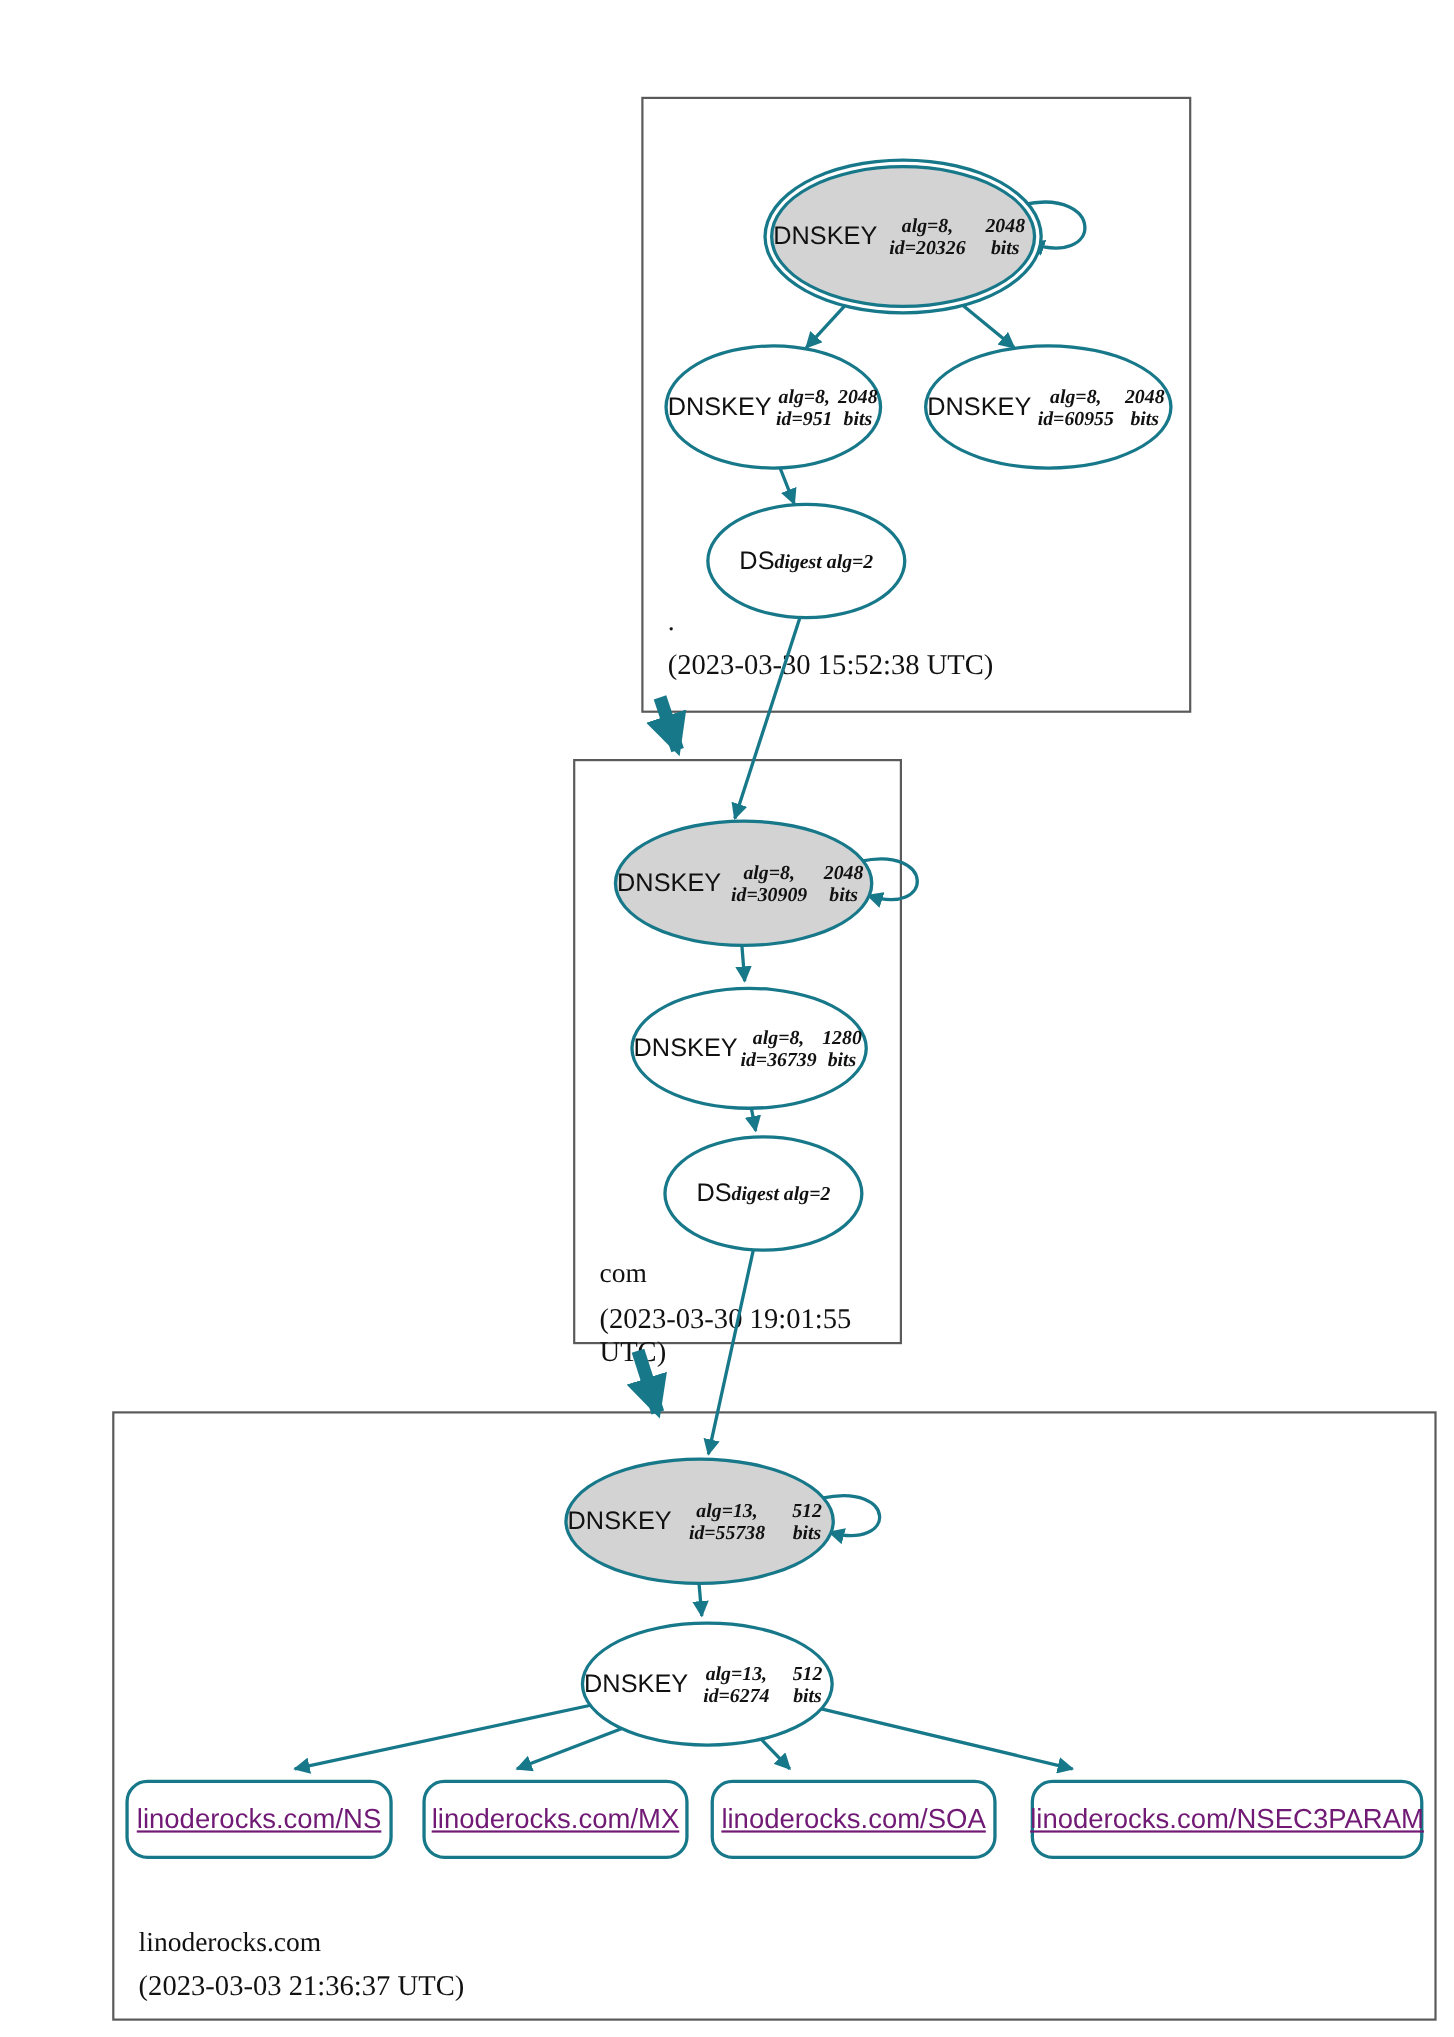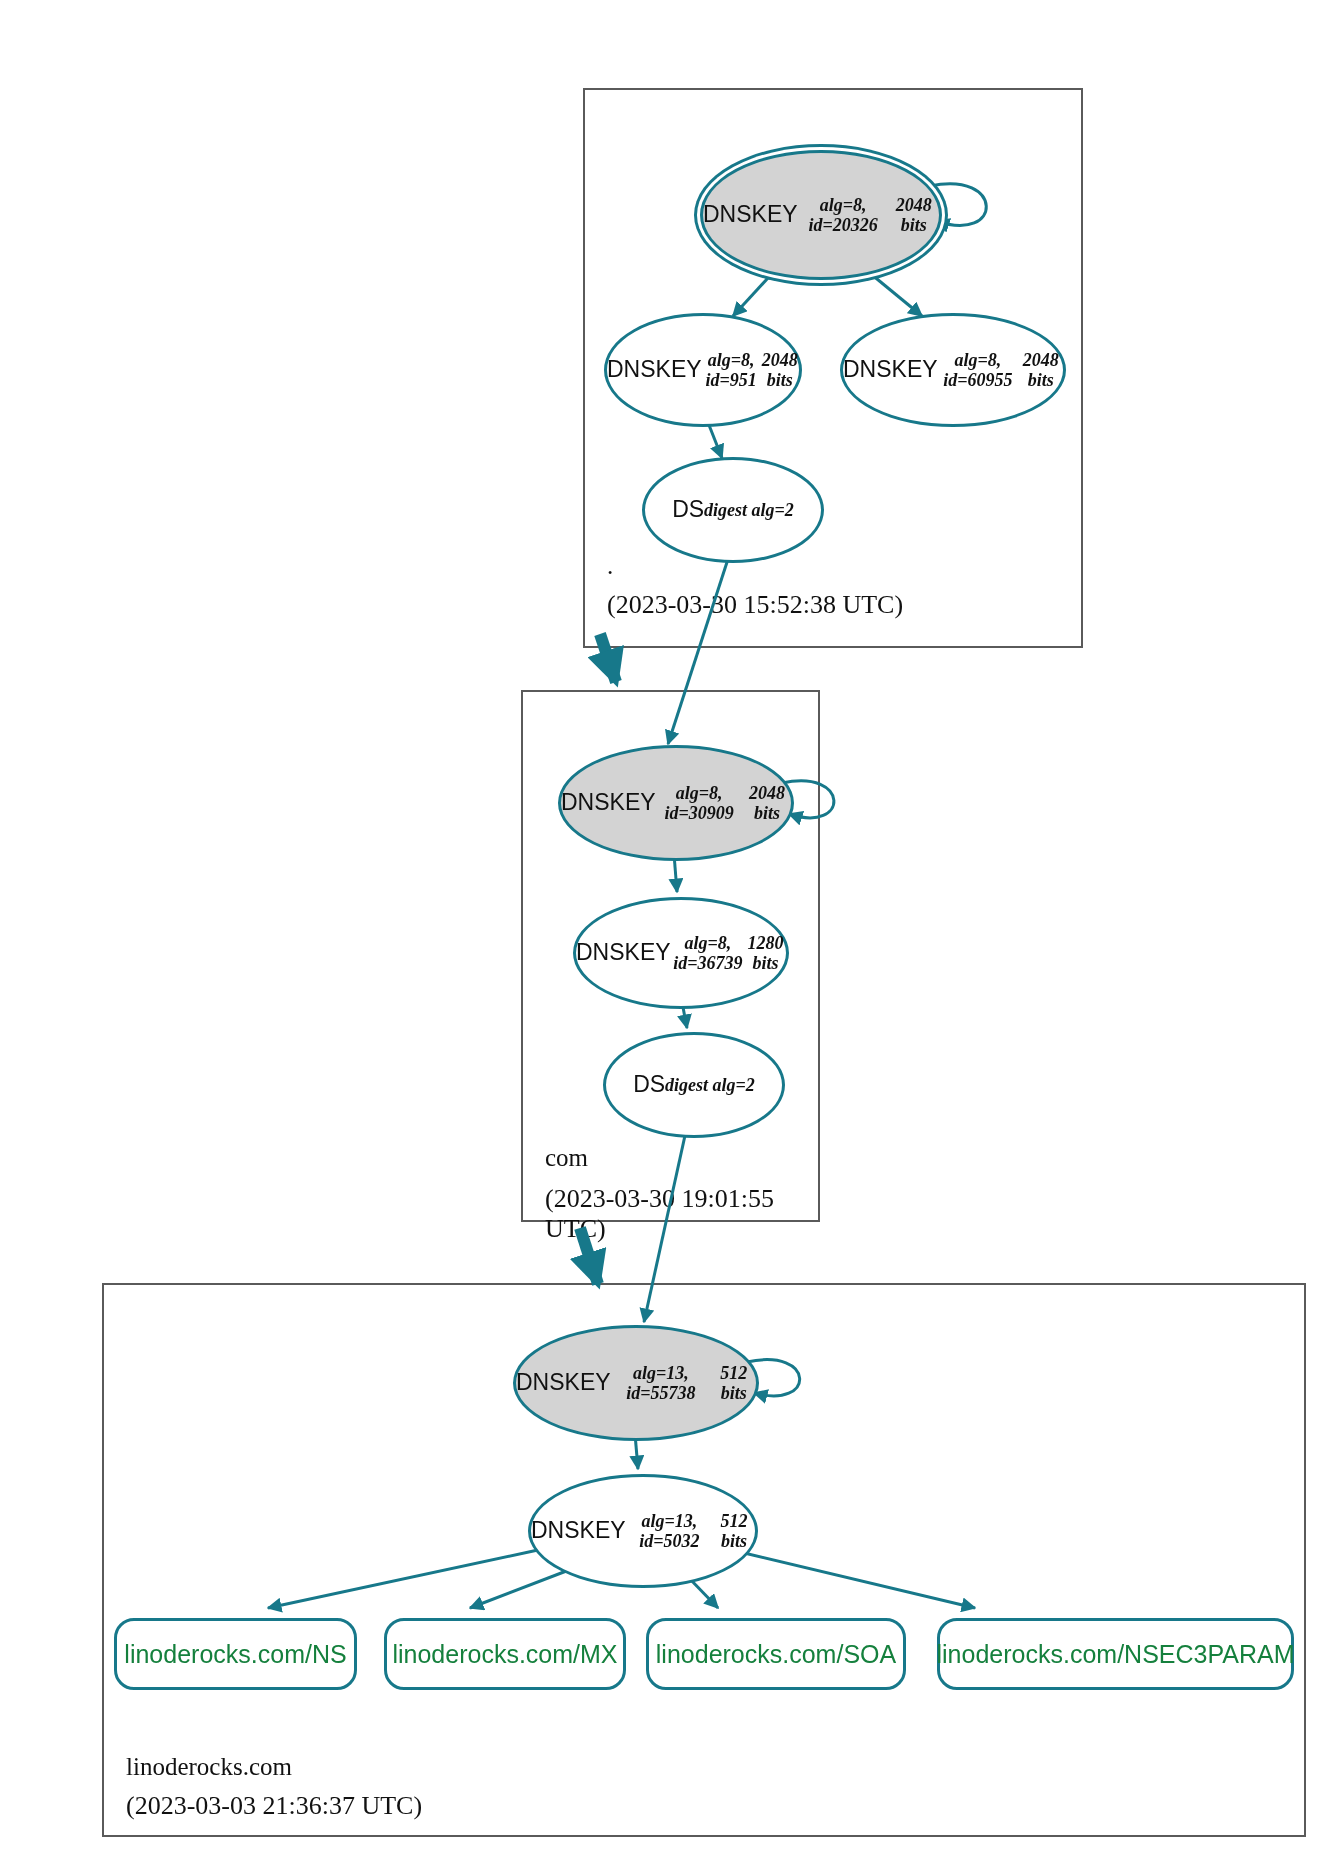--- a/index.html
+++ b/index.html
@@ -16,21 +16,21 @@
         border:3px solid var(--secure);background:#fff;
         display:flex;flex-direction:row;align-items:center;justify-content:center;
         text-align:center;line-height:1.12;}
   .node.gray{background:var(--ksk-fill);}
   .node.double{box-shadow:0 0 0 3px #fff,0 0 0 6px var(--secure);}
   .node-title{font-family:"Liberation Sans",sans-serif;font-size:23px;color:#111;}
   .node-detail{font-family:"Liberation Serif",serif;font-size:18px;font-weight:bold;color:#111;font-style:italic;}
 
   .rrset{position:absolute;z-index:10;height:66px;border:3px solid var(--secure);
          border-radius:20px;background:#fff;display:flex;align-items:center;justify-content:center;
-         font-family:"Liberation Sans",sans-serif;font-size:25px;color:#15803d;}
+         font-family:"Liberation Sans",sans-serif;font-size:25px;color:#701a75;text-decoration:underline;}
 
   .zone-label{position:absolute;left:22px;font-size:25px;color:#111;}
   .zone-ts{position:absolute;left:22px;font-size:26px;color:#111;}
 </style>
 </head>
 <body>
 
 <div class="canvas">
 
   <div class="zone-box" style="left:583px;top:88px;width:496px;height:556px;">
@@ -120,21 +120,21 @@
   </div>
 
   <div class="node gray" style="left:513px;top:1325px;width:240px;height:110px;">
     <div class="node-title">DNSKEY</div>
     <div class="node-detail">alg=13, id=55738</div>
     <div class="node-detail">512 bits</div>
   </div>
 
   <div class="node" style="left:528px;top:1474px;width:224px;height:108px;">
     <div class="node-title">DNSKEY</div>
-    <div class="node-detail">alg=13, id=5032</div>
+    <div class="node-detail">alg=13, id=6274</div>
     <div class="node-detail">512 bits</div>
   </div>
 
   <div class="rrset" style="left:114px;top:1618px;width:237px;">
     <span>linoderocks.com/NS</span>
   </div>
   <div class="rrset" style="left:646px;top:1618px;width:254px;">
     <span>linoderocks.com/SOA</span>
   </div>
   <div class="rrset" style="left:384px;top:1618px;width:236px;">

